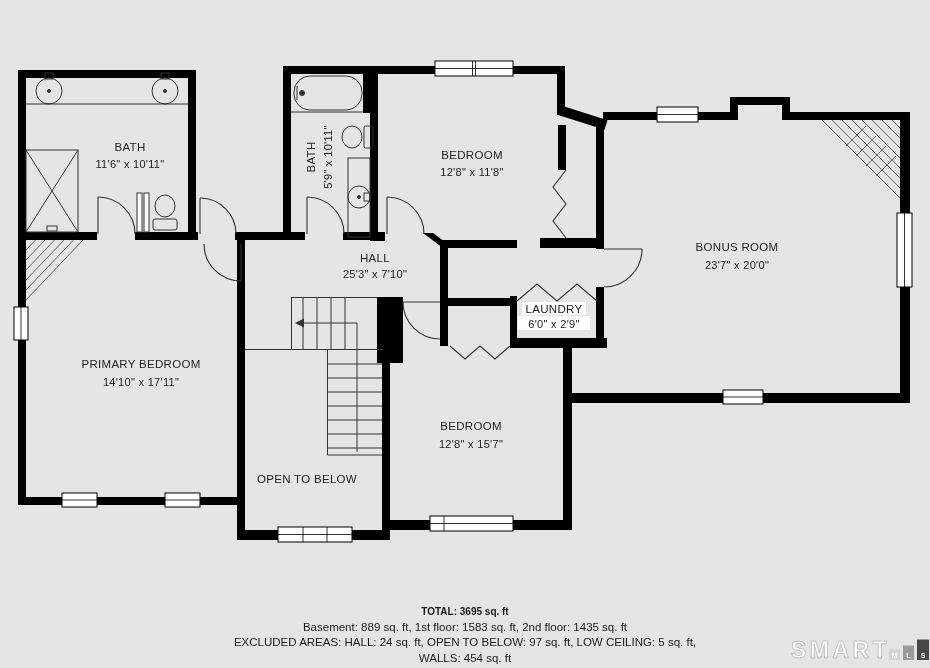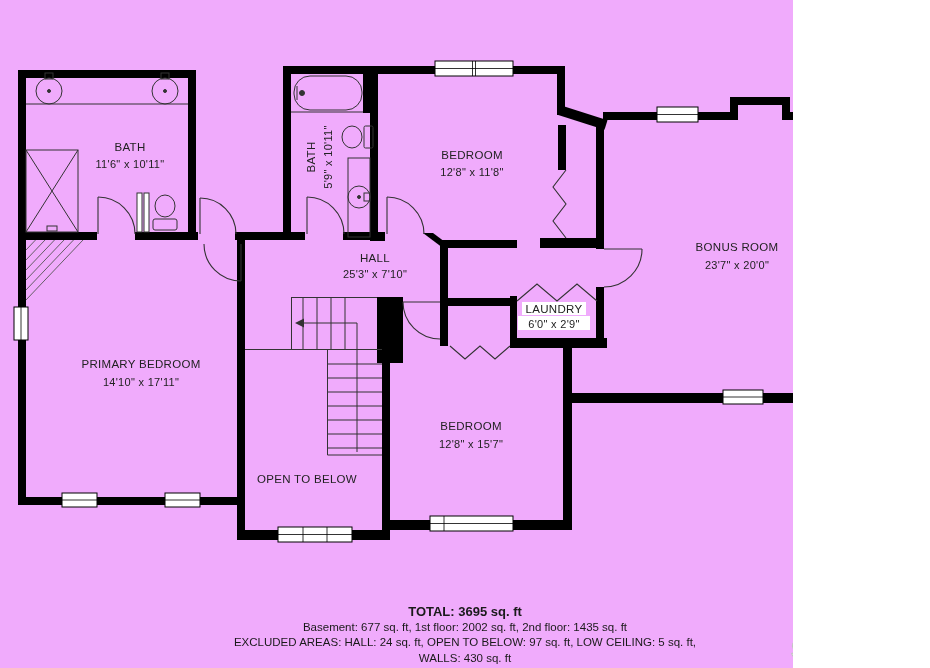--- a/index.html
+++ b/index.html
@@ -1,22 +1,22 @@
 <!DOCTYPE html>
 <html><head>
 <meta charset="utf-8">
 <style>
   html,body{margin:0;padding:0;background:#fff;}
-  .page{position:relative;width:780px;height:668px;background:#f0abfc;overflow:hidden;
-        font-family:"Liberation Sans",sans-serif;color:#222;padding-left:13px;}
+  .page{position:relative;width:930px;height:668px;background:#e5e5e5;overflow:hidden;
+        font-family:"Liberation Sans",sans-serif;color:#222;}
   svg text{font-family:"Liberation Sans",sans-serif;}
   .plan{position:absolute;left:0;top:0;}
   .footer{position:absolute;left:0;top:604px;width:930px;text-align:center;
           font-size:11.5px;line-height:15.5px;color:#1a1a1a;}
-  .footer .total{font-weight:700;font-size:13px;}
+  .footer .total{font-weight:700;font-size:10px;}
   .logo{position:absolute;left:788px;top:634px;}
 </style>
 </head>
 <body>
 
 <div class="page">
 
   <svg class="plan" width="930" height="600" viewBox="0 0 930 600">
 
     <g fill="#000">
@@ -235,23 +235,23 @@
         <text x="471" y="448" font-size="11">12'8" x 15'7"</text>
       </g>
       <g>
         <text x="307" y="483">OPEN TO BELOW</text>
       </g>
     </g>
   </svg>
 
   <div class="footer">
     <div class="total">TOTAL: 3695 sq. ft</div>
-    <div>Basement: 677 sq. ft, 1st floor: 2002 sq. ft, 2nd floor: 1435 sq. ft</div>
+    <div>Basement: 889 sq. ft, 1st floor: 1583 sq. ft, 2nd floor: 1435 sq. ft</div>
     <div>EXCLUDED AREAS: HALL: 24 sq. ft, OPEN TO BELOW: 97 sq. ft, LOW CEILING: 5 sq. ft,</div>
-    <div>WALLS: 430 sq. ft</div>
+    <div>WALLS: 454 sq. ft</div>
   </div>
 
   <svg class="logo" width="142" height="30" viewBox="0 0 142 30">
     <text x="3" y="24" font-size="23" font-weight="600" letter-spacing="3.5" fill="#ffffff" stroke="#c3c3c3" stroke-width="1">SMART</text>
     <rect x="101" y="15.5" width="11" height="10.5" fill="#d4d4d4"></rect>
     <rect x="115" y="11.5" width="11" height="14.5" fill="#9a9a9a"></rect>
     <rect x="129" y="5.5" width="12" height="20.5" fill="#474747"></rect>
     <g fill="#ffffff" font-size="7" font-weight="700" text-anchor="middle">
       <text x="106.5" y="23.5">M</text>
       <text x="120.5" y="23.5">L</text>

